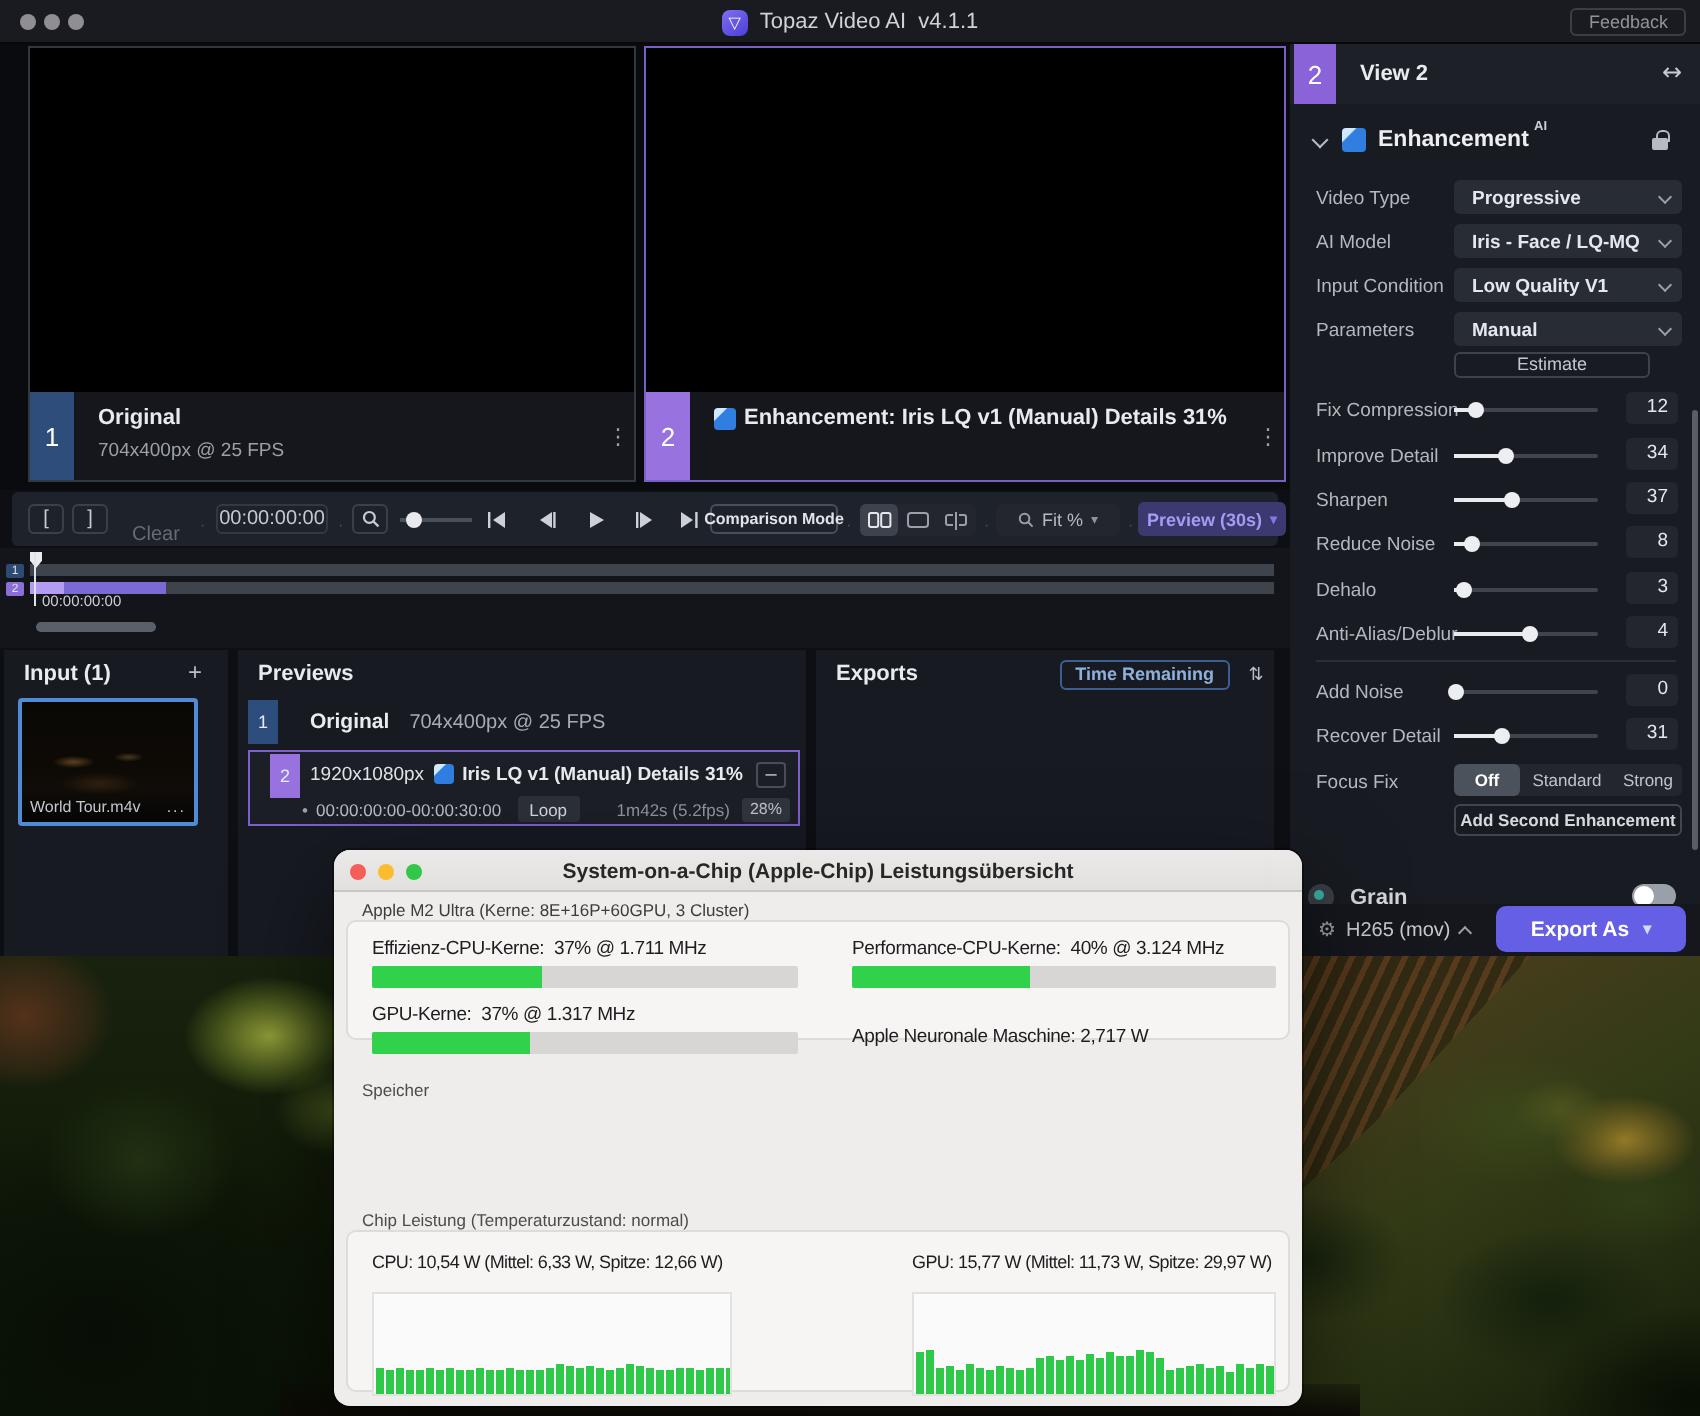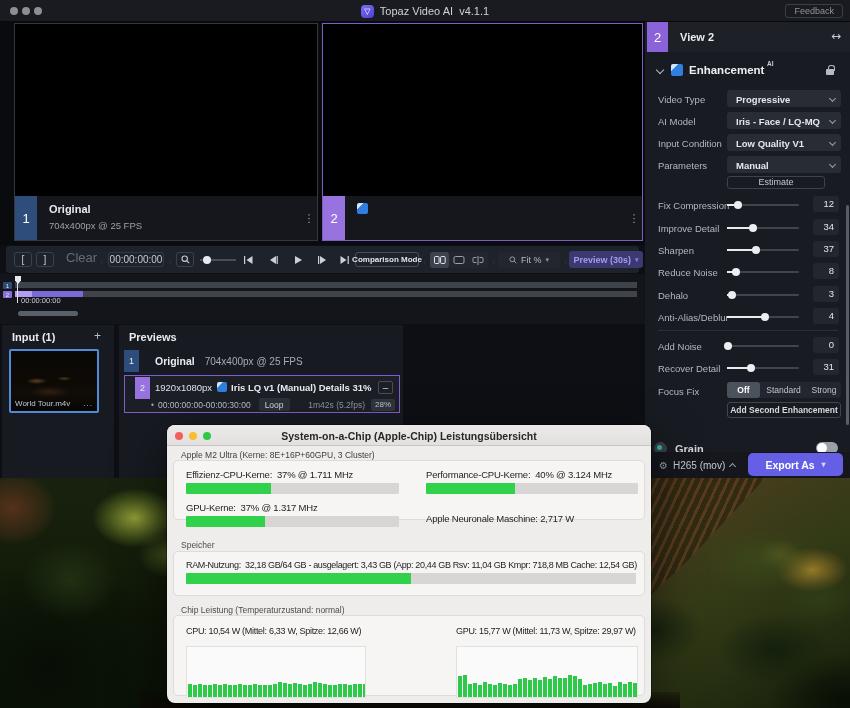--- a/index.html
+++ b/index.html
@@ -56,21 +56,21 @@
 .vid-meta-col { padding:7px 0 0 12px; flex:1; min-width:0; }
 .vid-title { font-size:11px; font-weight:bold; color:#e7eaee; white-space:nowrap; display:flex; align-items:center; gap:4px; }
 .vid-sub { font-size:9.5px; color:#9aa1a9; margin-top:5px; }
 .kebab { width:16px; color:#9aa1a9; font-size:11px; display:flex; align-items:center; justify-content:center; flex:none; }
 .ai-chip { width:11px; height:11px; border-radius:2px; background:linear-gradient(135deg,#cfe9ff 0 28%, #2f7ee0 32%); flex:none; }
 
 
 #playbar { position:absolute; left:6px; top:246px; width:633px; height:27px; background:#1e222a; border-radius:3px; }
 .pb-btn { position:absolute; top:6px; height:15px; border:1px solid #3c4048; border-radius:3px; color:#c6cad1; font-size:10px; display:flex; align-items:center; justify-content:center; white-space:nowrap; }
 .pb-sep { position:absolute; top:12px; width:3px; height:3px; color:#4a4e55; font-size:8px; }
-.pb-text { position:absolute; top:4px; font-size:13px; color:#666c74; }
+.pb-text { position:absolute; top:16px; font-size:10px; color:#666c74; }
 .icon-btn svg { display:block; }
 .transport { position:absolute; top:8px; width:16px; height:12px; display:flex; align-items:center; justify-content:center; }
 #pb-group-views { position:absolute; left:424px; top:6px; width:58px; height:16px; background:#23262e; border-radius:3px; display:flex; }
 .seg { flex:1; display:flex; align-items:center; justify-content:center; border-radius:3px; }
 .seg.sel { background:#3d424c; }
 #pb-fit { position:absolute; left:492px; top:6px; width:62px; height:16px; background:#23262e; border-radius:3px; display:flex; align-items:center; justify-content:center; gap:4px; color:#b6bac1; font-size:9px; white-space:nowrap; }
 #pb-preview { position:absolute; left:563px; top:5px; width:74px; height:17px; background:#3b3970; border-radius:3px; display:flex; align-items:center; justify-content:center; gap:4px; color:#a09df2; font-size:9px; font-weight:bold; white-space:nowrap; }
 .chev { font-size:7px; color:#8f949c; }
 #pb-slider { position:absolute; left:194px; top:13px; width:36px; height:2px; background:#4a4e56; }
 #pb-slider-dot { position:absolute; left:3px; top:-3px; width:8px; height:8px; border-radius:50%; background:#e8eaee; }
@@ -227,20 +227,21 @@
         </div>
         <div class="kebab">⋮</div>
       </div>
     </div>
     <div id="panel-right" class="vid-panel">
       <div class="vid-info">
         <div class="vid-badge badge-purple">2</div>
         <div class="vid-meta-col">
           <div class="vid-title">
               <span class="ai-chip"></span>
+              <span>Enhancement: Iris LQ v1 (Manual) Details 31%</span>
             </div>
         </div>
         <div class="kebab">⋮</div>
       </div>
     </div>
   </div>
 
   <div id="playbar">
     <div class="pb-btn" style="left:8px;width:18px">[</div>
     <div class="pb-btn" style="left:30px;width:18px">]</div>
@@ -367,20 +368,25 @@
       <div id="prev-sub">
         <span class="dot">•</span>
         <span>00:00:00:00-00:00:30:00</span>
         <span id="loop-chip">Loop</span>
         <span id="prev-dur">1m42s (5.2fps)</span>
         <span id="prev-pct">28%</span>
       </div>
     </div>
   </div>
 
+  <div id="exports-panel" class="bpanel">
+    <div class="bp-header">Exports</div>
+    <div id="time-remaining">Time Remaining</div>
+    <div id="exports-sort">⇅</div>
+  </div>
 
   <div id="sidebar">
     <div id="view-header">
       <div id="view-badge">2</div>
       <div id="view-title">View 2</div>
       <div id="view-expand">↔</div>
     </div>
     <div id="enh-header">
       <span id="enh-chevron"></span>
       <span id="enh-icon"></span>
@@ -538,28 +544,20 @@
       </div>
       <div class="gauge" style="left: 12px; top: 41px; width: 213px;">
         <div class="g-text">GPU-Kerne:&nbsp; 37% @ 1.317 MHz</div>
     <div class="g-bar">
           <div class="g-fill" style="width:37%"></div>
         </div>
       </div>
       <div class="mon-text" style="left: 252px; top: 52px;">Apple Neuronale Maschine:  2,717 W</div>
     </div>
   <div class="mon-sec-label" style="top:115px">Speicher</div>
-  <div id="mon-box2" class="mon-box">
-      <div class="gauge ram" style="left: 12px; top: 8px; width: 450px;">
-        <div class="g-text">RAM-Nutzung:&nbsp; 32,18 GB/64 GB - ausgelagert: 3,43 GB (App: 20,44 GB Rsv: 11,04 GB Kmpr: 718,8 MB Cache: 12,54 GB)</div>
-  <div class="g-bar">
-          <div class="g-fill" style="width:50%"></div>
-        </div>
-      </div>
-    </div>
   <div class="mon-sec-label" style="top:180px">Chip Leistung (Temperaturzustand: normal)</div>
   <div id="mon-box3" class="mon-box">
       <div class="chart-block" style="left: 12px; width: 180px;">
         <div class="chart-label">CPU:  10,54 W (Mittel: 6,33 W, Spitze: 12,66 W)</div>
         <div class="chart" style="left: 0px; width: 180px;">
           <div class="bar" style="height: 27%;"></div>
           <div class="bar" style="height: 25%;"></div>
           <div class="bar" style="height: 26%;"></div>
           <div class="bar" style="height: 25%;"></div>
           <div class="bar" style="height: 24%;"></div>

